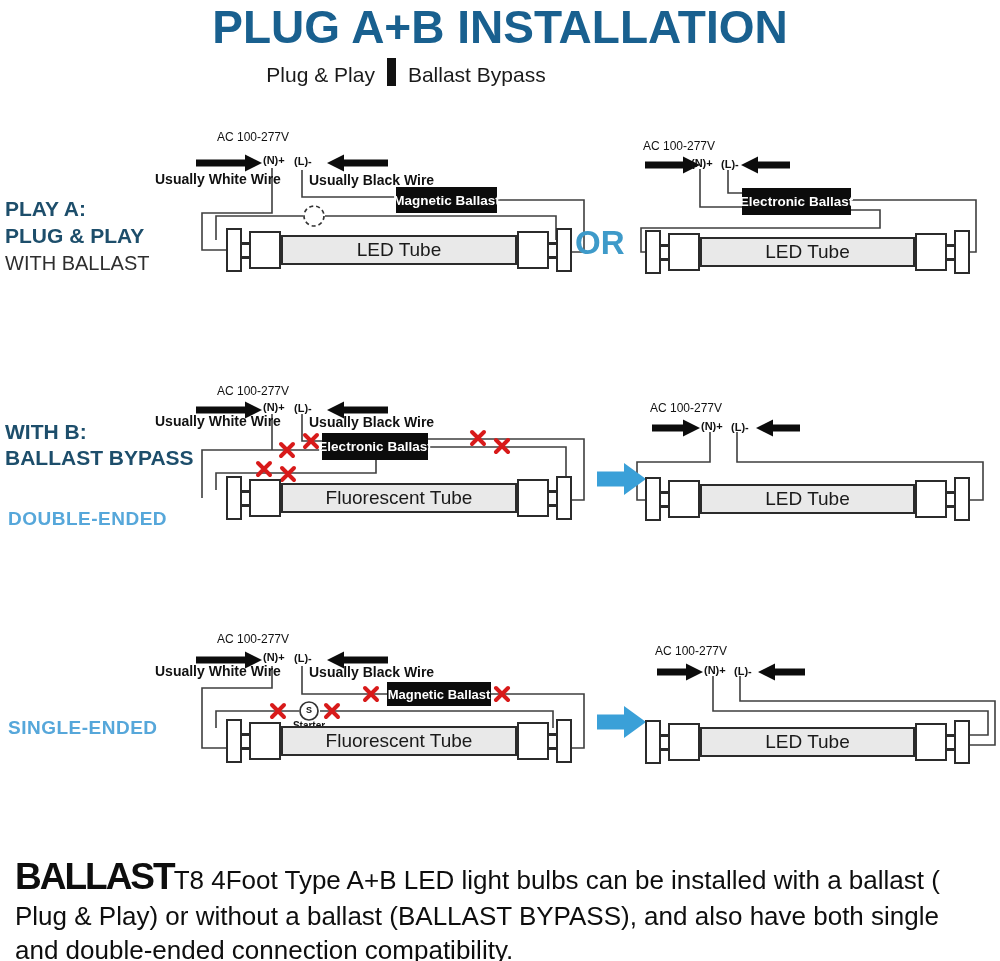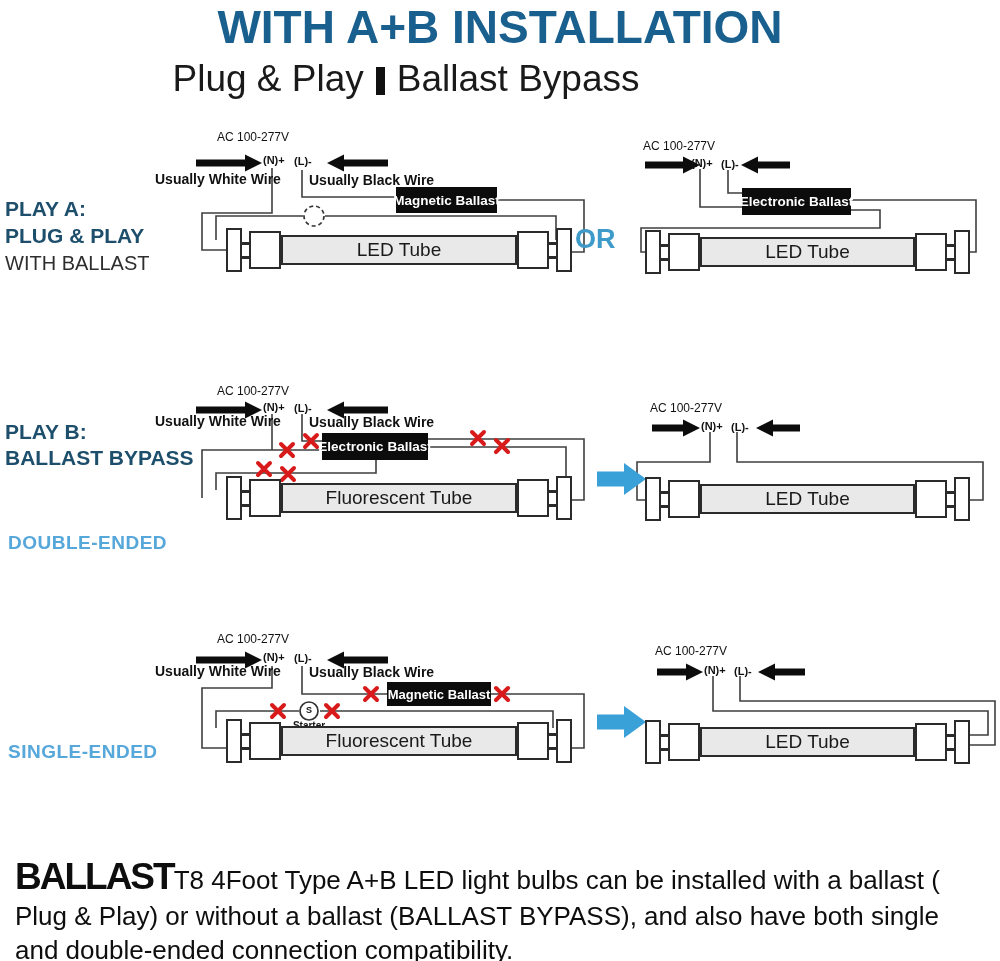--- a/index.html
+++ b/index.html
@@ -2,26 +2,26 @@
 <html><head>
 <meta charset="utf-8">
 <style>
   html,body{margin:0;padding:0;background:#fff;}
   #page{position:relative;width:1000px;height:961px;background:#fff;overflow:hidden;
         font-family:"Liberation Sans","DejaVu Sans",sans-serif;}
   svg.layer{position:absolute;left:0;top:0;z-index:1;}
   .abs{position:absolute;z-index:2;}
   .title{left:0;top:0;width:1000px;text-align:center;font-size:46px;font-weight:900;
          color:#19608f;letter-spacing:0px;}
-  .subtitle{left:0;top:58px;width:812px;text-align:center;font-size:37px;color:#1a1a1a;}
+  .subtitle{left:0;top:58px;width:812px;text-align:center;font-size:21px;color:#1a1a1a;}
   .subbar{display:inline-block;width:9px;height:28px;background:#111;margin:0 12px;vertical-align:-4px;}
   .h-navy{font-size:21px;font-weight:700;color:#1d4e6b;}
   .h-gray{font-size:20px;font-weight:400;color:#2e2e2e;}
-  .h-mode{font-size:19px;font-weight:700;color:#56a7da;letter-spacing:.5px;margin-top:24px;}
-  .or{font-size:27px;font-weight:700;color:#3e9ac9;}
+  .h-mode{font-size:19px;font-weight:700;color:#56a7da;letter-spacing:.5px;}
+  .or{font-size:33px;font-weight:700;color:#3e9ac9;}
   .acl{font-size:12px;color:#111;white-space:nowrap;}
   .nl{font-size:11px;font-weight:700;color:#111;white-space:nowrap;}
   .wirelbl{font-size:14px;font-weight:700;color:#111;white-space:nowrap;}
   .ballast{background:#0c0c0c;color:#fff;font-weight:700;font-size:13.5px;
            display:flex;align-items:center;justify-content:center;white-space:nowrap;}
   .tube{height:44px;}
   .tube .sock{position:absolute;top:0;width:16px;height:44px;background:#fff;
               border:2px solid #2b2b2b;box-sizing:border-box;}
   .tube .sock.l{left:0}.tube .sock.r{right:0}
   .tube .pin{position:absolute;width:8px;height:3px;background:#2b2b2b;}
@@ -106,21 +106,21 @@
       <path d="M-6,-6 L6,6 M6,-6 L-6,6" transform="translate(288,474)"></path>
       <path d="M-6,-6 L6,6 M6,-6 L-6,6" transform="translate(478,438)"></path>
       <path d="M-6,-6 L6,6 M6,-6 L-6,6" transform="translate(502,446)"></path>
       <path d="M-6,-6 L6,6 M6,-6 L-6,6" transform="translate(371,694)"></path>
       <path d="M-6,-6 L6,6 M6,-6 L-6,6" transform="translate(502,694)"></path>
       <path d="M-6,-6 L6,6 M6,-6 L-6,6" transform="translate(278,711)"></path>
       <path d="M-6,-6 L6,6 M6,-6 L-6,6" transform="translate(332,711)"></path>
     </g>
   </svg>
 
-  <div class="abs title">WITH A+B INSTALLATION</div>
+  <div class="abs title">PLUG A+B INSTALLATION</div>
   <div class="abs subtitle">
     <span>Plug &amp; Play</span><span class="subbar"></span><span>Ballast Bypass</span>
   </div>
 
   <div class="abs h-navy" style="left:5px;top:197px">PLAY A:</div>
   <div class="abs h-navy" style="left:5px;top:224px">PLUG &amp; PLAY</div>
   <div class="abs h-gray" style="left:5px;top:252px">WITH BALLAST</div>
   <div class="abs or" style="left:575px;top:224px">OR</div>
 
   <div class="abs acl" style="left:217px;top:130px">AC 100-277V</div>
@@ -150,21 +150,21 @@
     <div class="pin pl t"></div>
       <div class="pin pl b"></div>
     <div class="cap l"></div>
     <div class="body">LED Tube</div>
     <div class="cap r"></div>
     <div class="pin pr t"></div>
       <div class="pin pr b"></div>
     <div class="sock r"></div>
   </div>
 
-  <div class="abs h-navy" style="left:5px;top:420px">PLAY B:</div>
+  <div class="abs h-navy" style="left:5px;top:420px">WITH B:</div>
   <div class="abs h-navy" style="left:5px;top:446px">BALLAST BYPASS</div>
   <div class="abs h-mode" style="left:8px;top:508px">DOUBLE-ENDED</div>
 
   <div class="abs acl" style="left:217px;top:384px">AC 100-277V</div>
   <div class="abs nl" style="left:263px;top:401px">(N)+</div>
   <div class="abs nl" style="left:294px;top:402px">(L)-</div>
   <div class="abs wirelbl" style="left:155px;top:413px">Usually White Wire</div>
   <div class="abs wirelbl" style="left:309px;top:414px">Usually Black Wire</div>
   <div class="abs ballast" style="left:322px;top:433px;width:106px;height:27px">Electronic Ballast</div>
   <div class="abs tube" style="left:226px;top:476px;width:346px">

